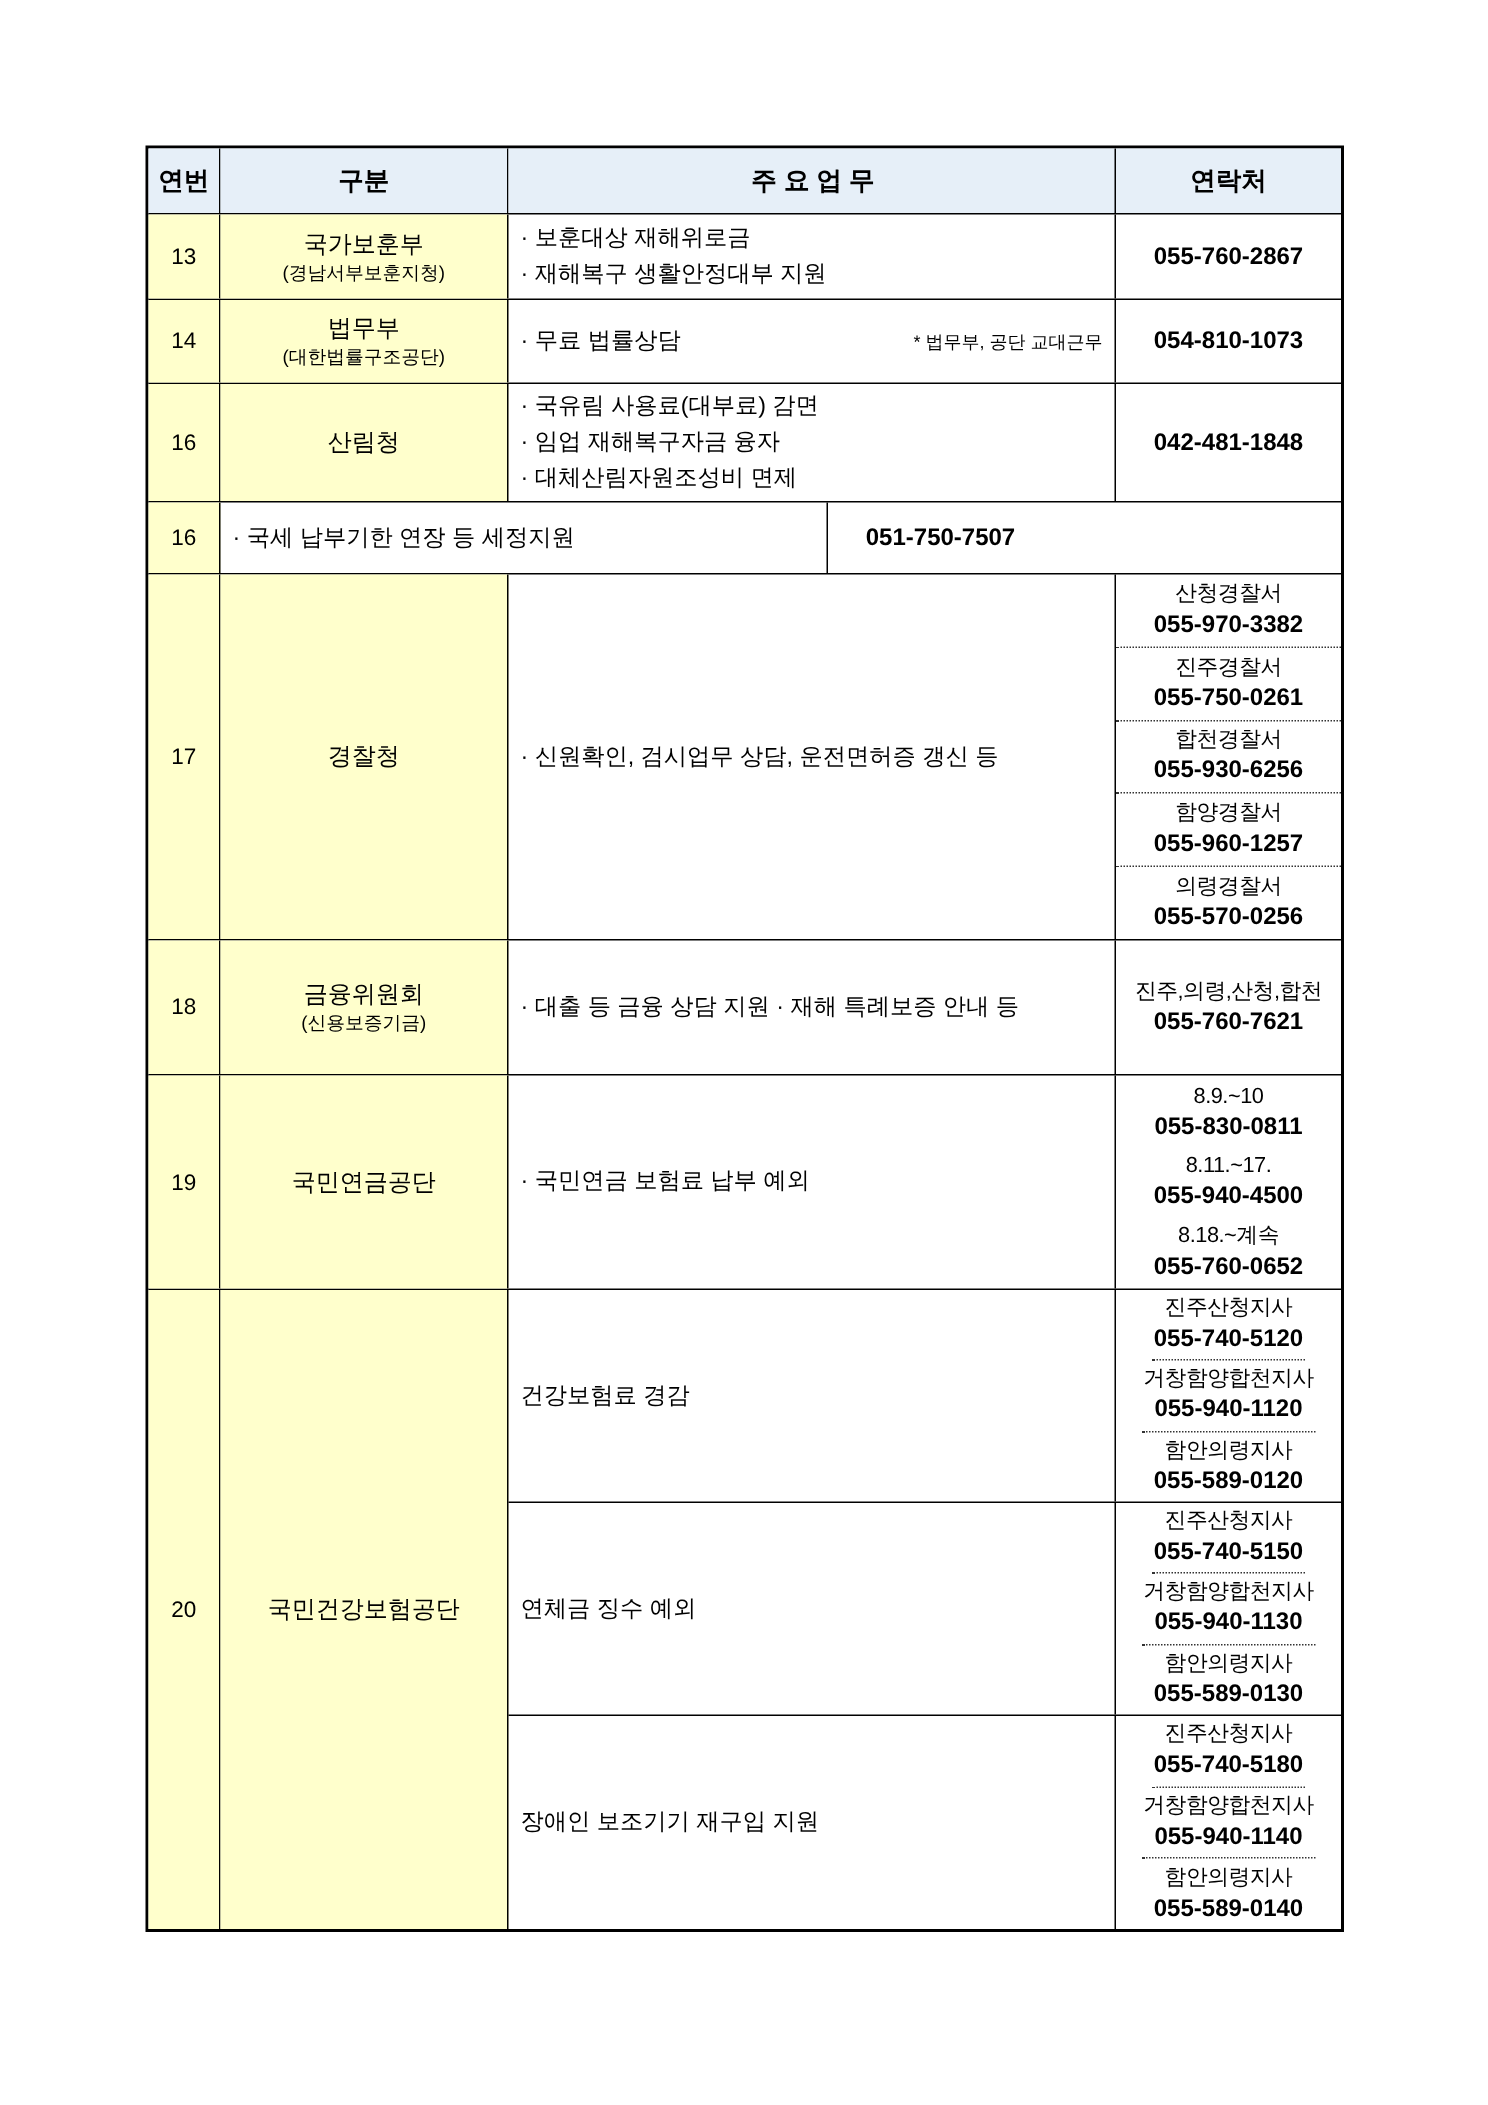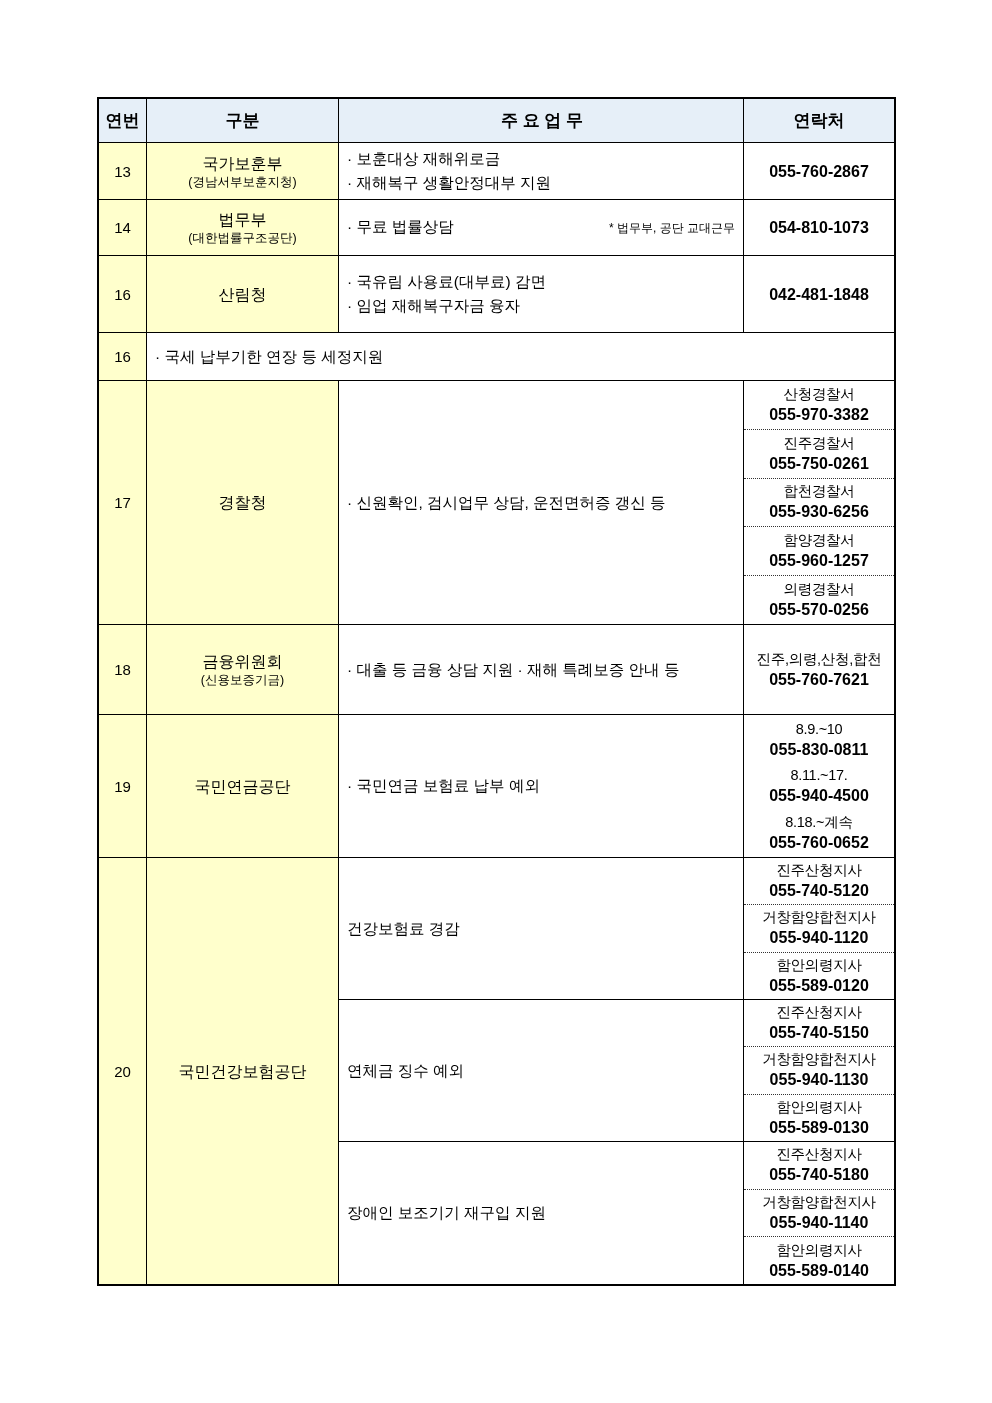--- a/index.html
+++ b/index.html
@@ -58,21 +58,21 @@
   .c-contacts.nodiv { justify-content: space-evenly; }
 
   .contact-label { font-size: 14.5px; line-height: 19px; white-space: nowrap; letter-spacing: -0.3px; }
   .contact-phone { font-size: 16px; line-height: 21px; font-weight: bold; white-space: nowrap; }
 
   
   .groups { flex: 1; display: flex; flex-direction: column; }
   .group { display: flex; align-items: stretch; border-bottom: 1px solid #000; min-height: 142px; }
   .groups .group:last-child { border-bottom: none; }
   .group .c-tasks { width: 405px; }
-  .group .c-contacts { width: 150px; border-right: none; }
+  .group .c-contacts { width: 150px; border-right: none; align-items: center; }
 </style>
 </head>
 <body>
 
 <div class="page">
   <div class="tbl">
     <div class="row header">
       <div class="cell c-num">연번</div>
       <div class="cell c-cat">구분</div>
       <div class="cell c-tasks" style="align-items:center;">주 요 업 무</div>
@@ -122,32 +122,40 @@
           <div class="cell c-cat">
             <div class="cat-main">산림청</div>
           </div>
           <div class="cell c-tasks">
             <div class="task-line">
               <span>· 국유림 사용료(대부료) 감면</span>
             </div>
             <div class="task-line">
               <span>· 임업 재해복구자금 융자</span>
             </div>
+            <div class="task-line">
+              <span>· 대체산림자원조성비 면제</span>
+            </div>
           </div>
           <div class="cell c-contacts">
             <div class="contact-entry">
               <div class="contact-phone">042-481-1848</div>
             </div>
           </div>
         </div>
         <div class="row" style="min-height: 48px;">
           <div class="cell c-num">16</div>
           <div class="cell c-tasks">
             <div class="task-line">
               <span>· 국세 납부기한 연장 등 세정지원</span>
+            </div>
+          </div>
+          <div class="cell c-contacts">
+            <div class="contact-entry">
+              <div class="contact-phone">051-750-7507</div>
             </div>
           </div>
         </div>
         <div class="row" style="min-height: 244px;">
           <div class="cell c-num">17</div>
           <div class="cell c-cat">
             <div class="cat-main">경찰청</div>
           </div>
           <div class="cell c-tasks">
             <div class="task-line">

